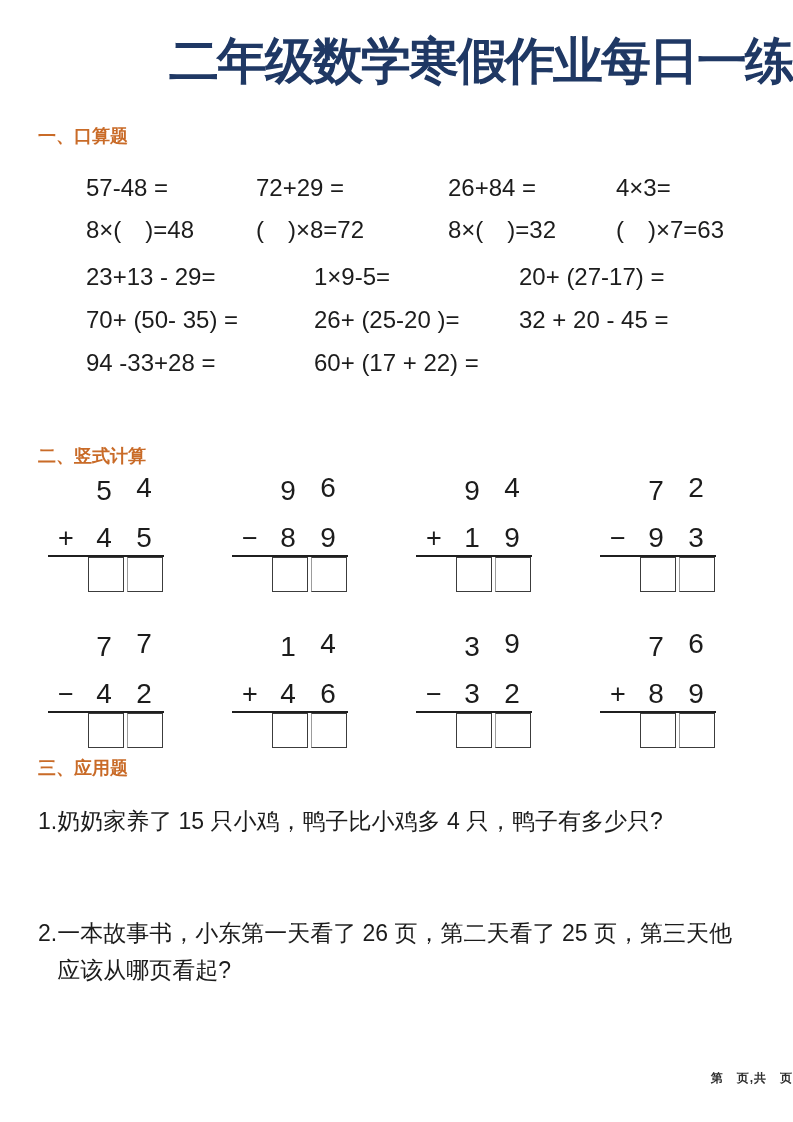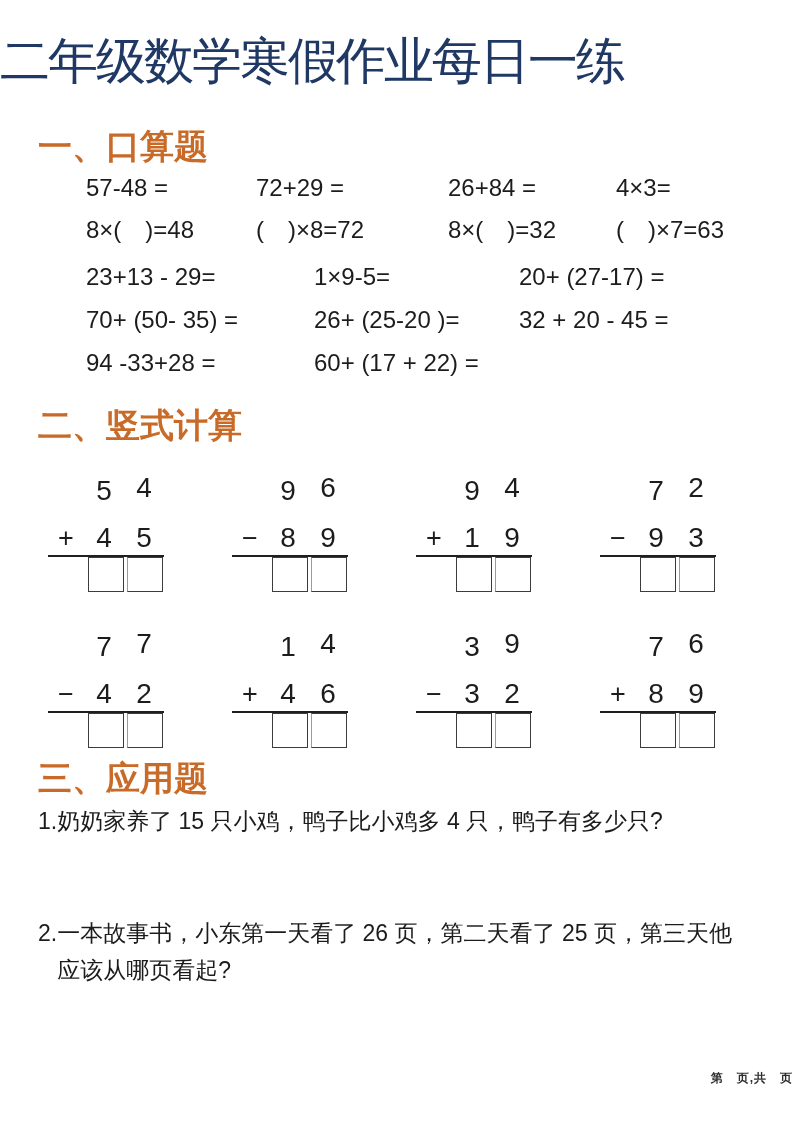--- a/index.html
+++ b/index.html
@@ -11,38 +11,38 @@
     overflow: hidden;
     font-family: "Liberation Sans", "DejaVu Sans", sans-serif;
     color: var(--text-black, #1c1c1c);
   }
 
   
   .title {
     position: absolute;
     top: 28px; left: 0; right: 0;
     margin: 0;
-    text-align: left;
+    text-align: right;
     font-size: 50px;
-    font-weight: 400;
+    font-weight: 700;
     letter-spacing: -2px;
     color: var(--title-navy, #1F3864);
   }
 
   
   .sec-heading {
     position: absolute;
     left: 38px;
-    font-size: 34px;
+    font-size: 18px;
     font-weight: 700;
     color: var(--heading-orange, #C96B28);
     white-space: pre;
   }
   .sec-heading.h-oral     { top: 124px; }
-  .sec-heading.h-vertical { top: 403px; }
+  .sec-heading.h-vertical { top: 444px; }
   .sec-heading.h-word     { top: 756px; }
 
   
   .oral { position: absolute; top: 167px; left: 0; right: 0; }
   .oral-row {
     display: grid;
     padding-left: 86px;
     font-size: 24px;
     height: 42px;
     line-height: 42px;

